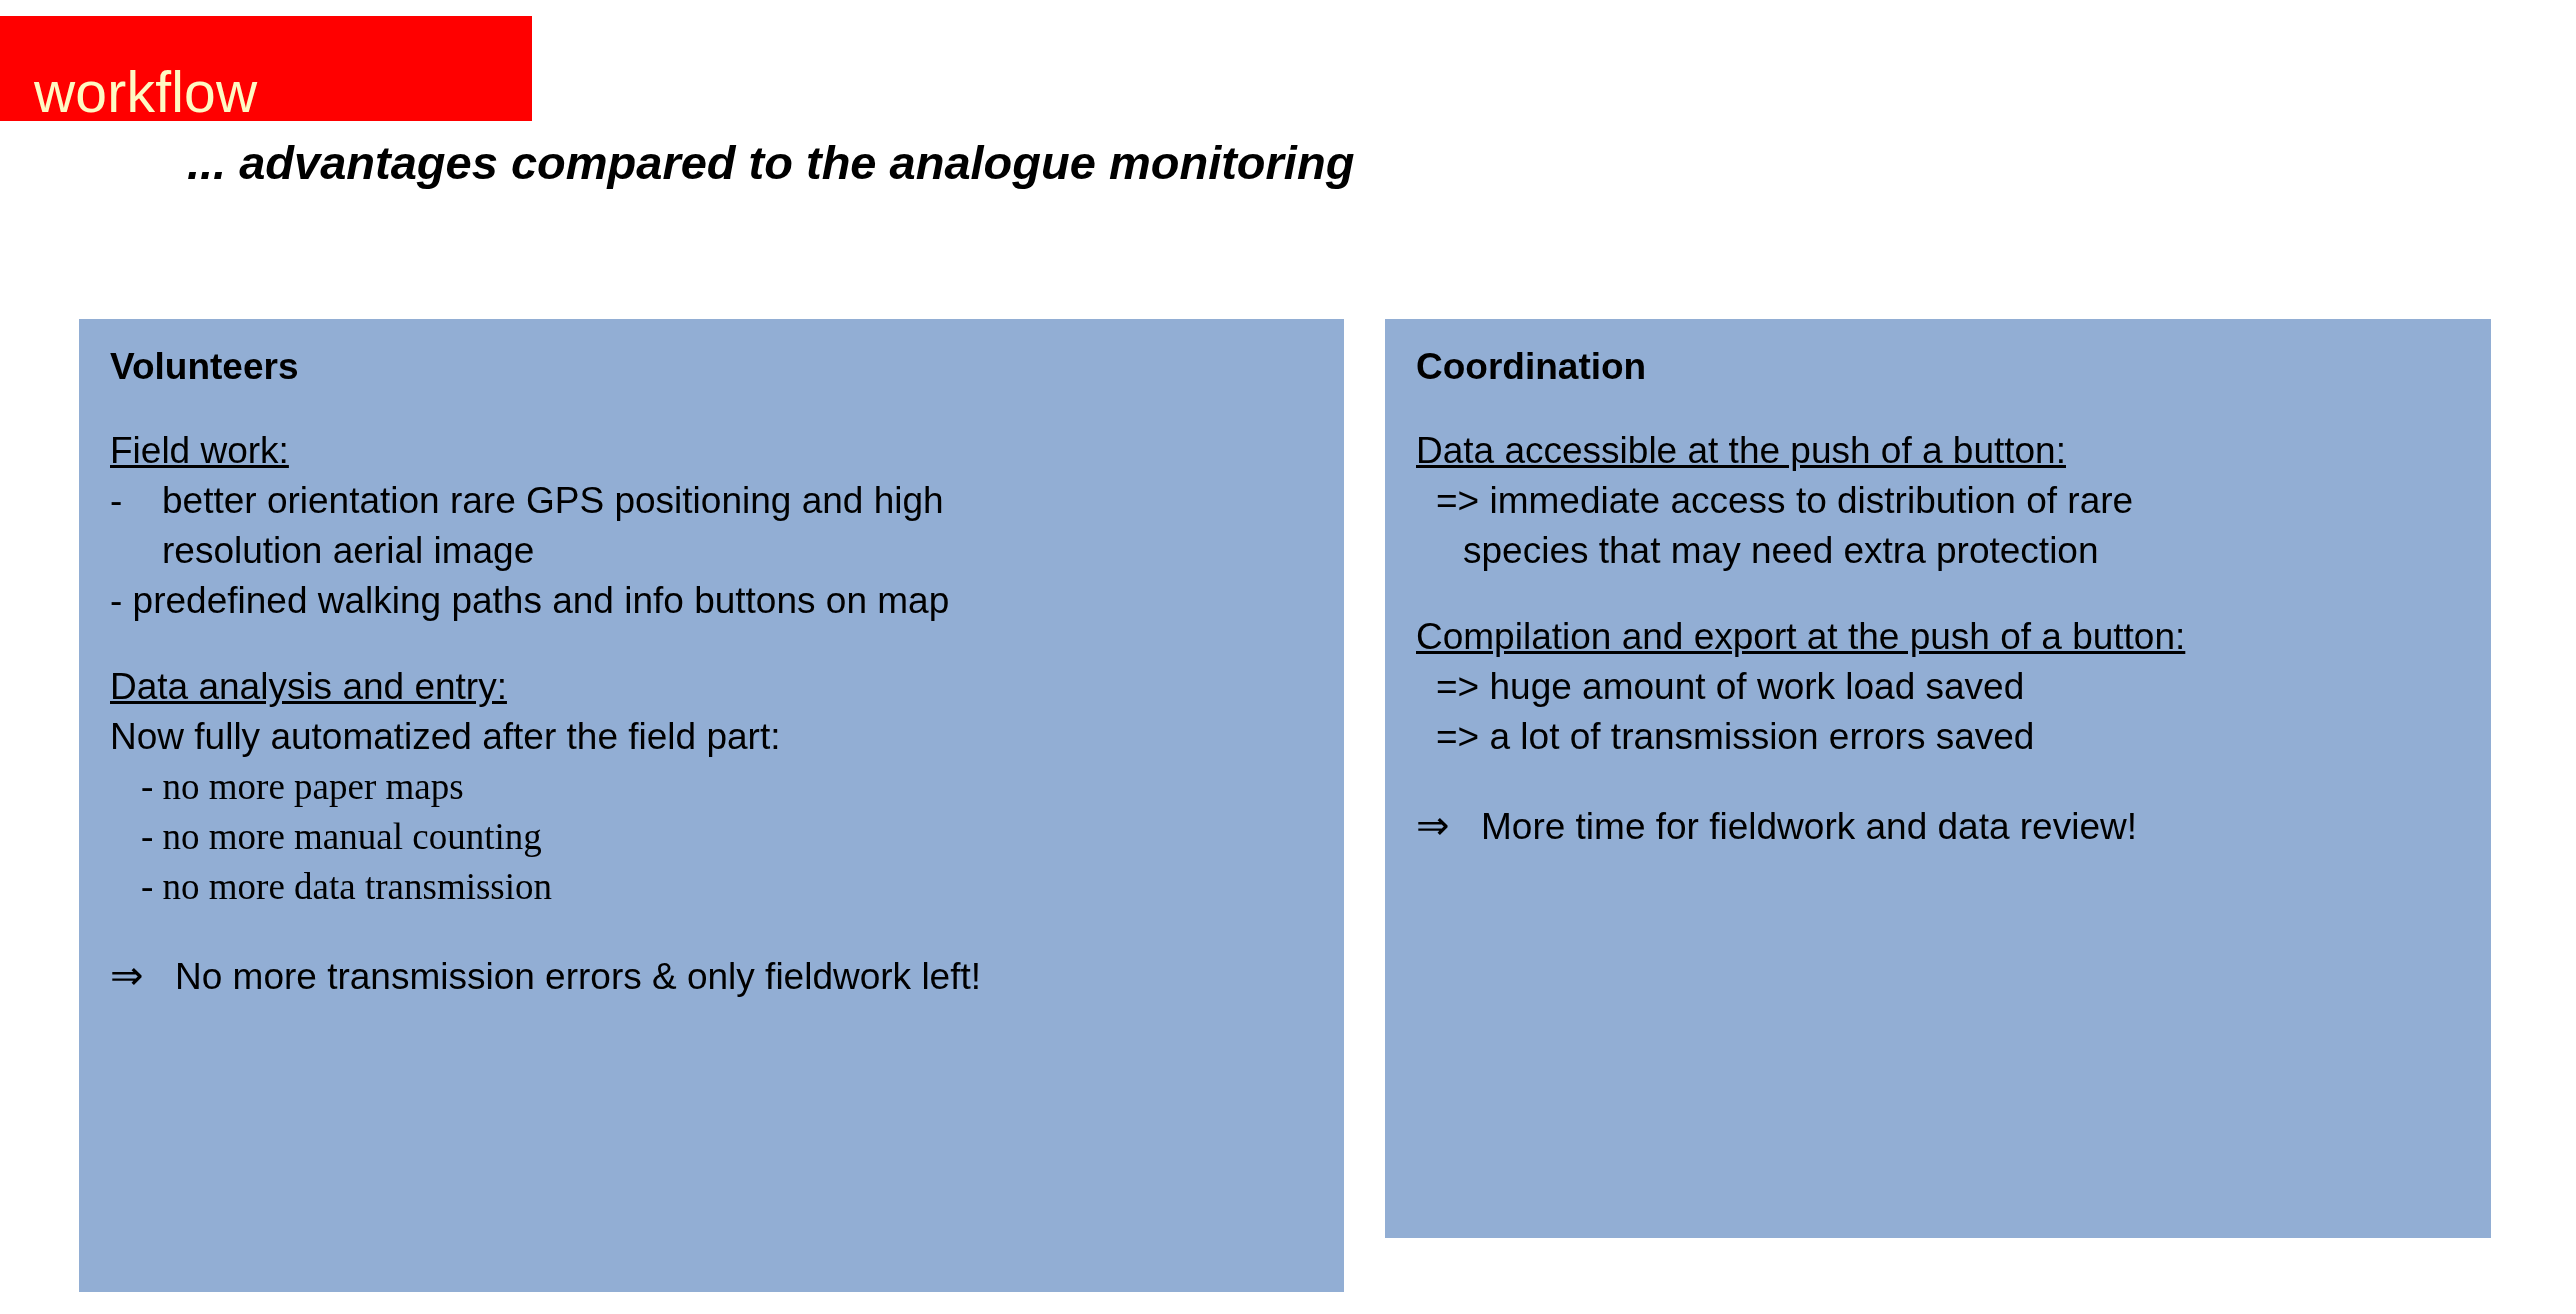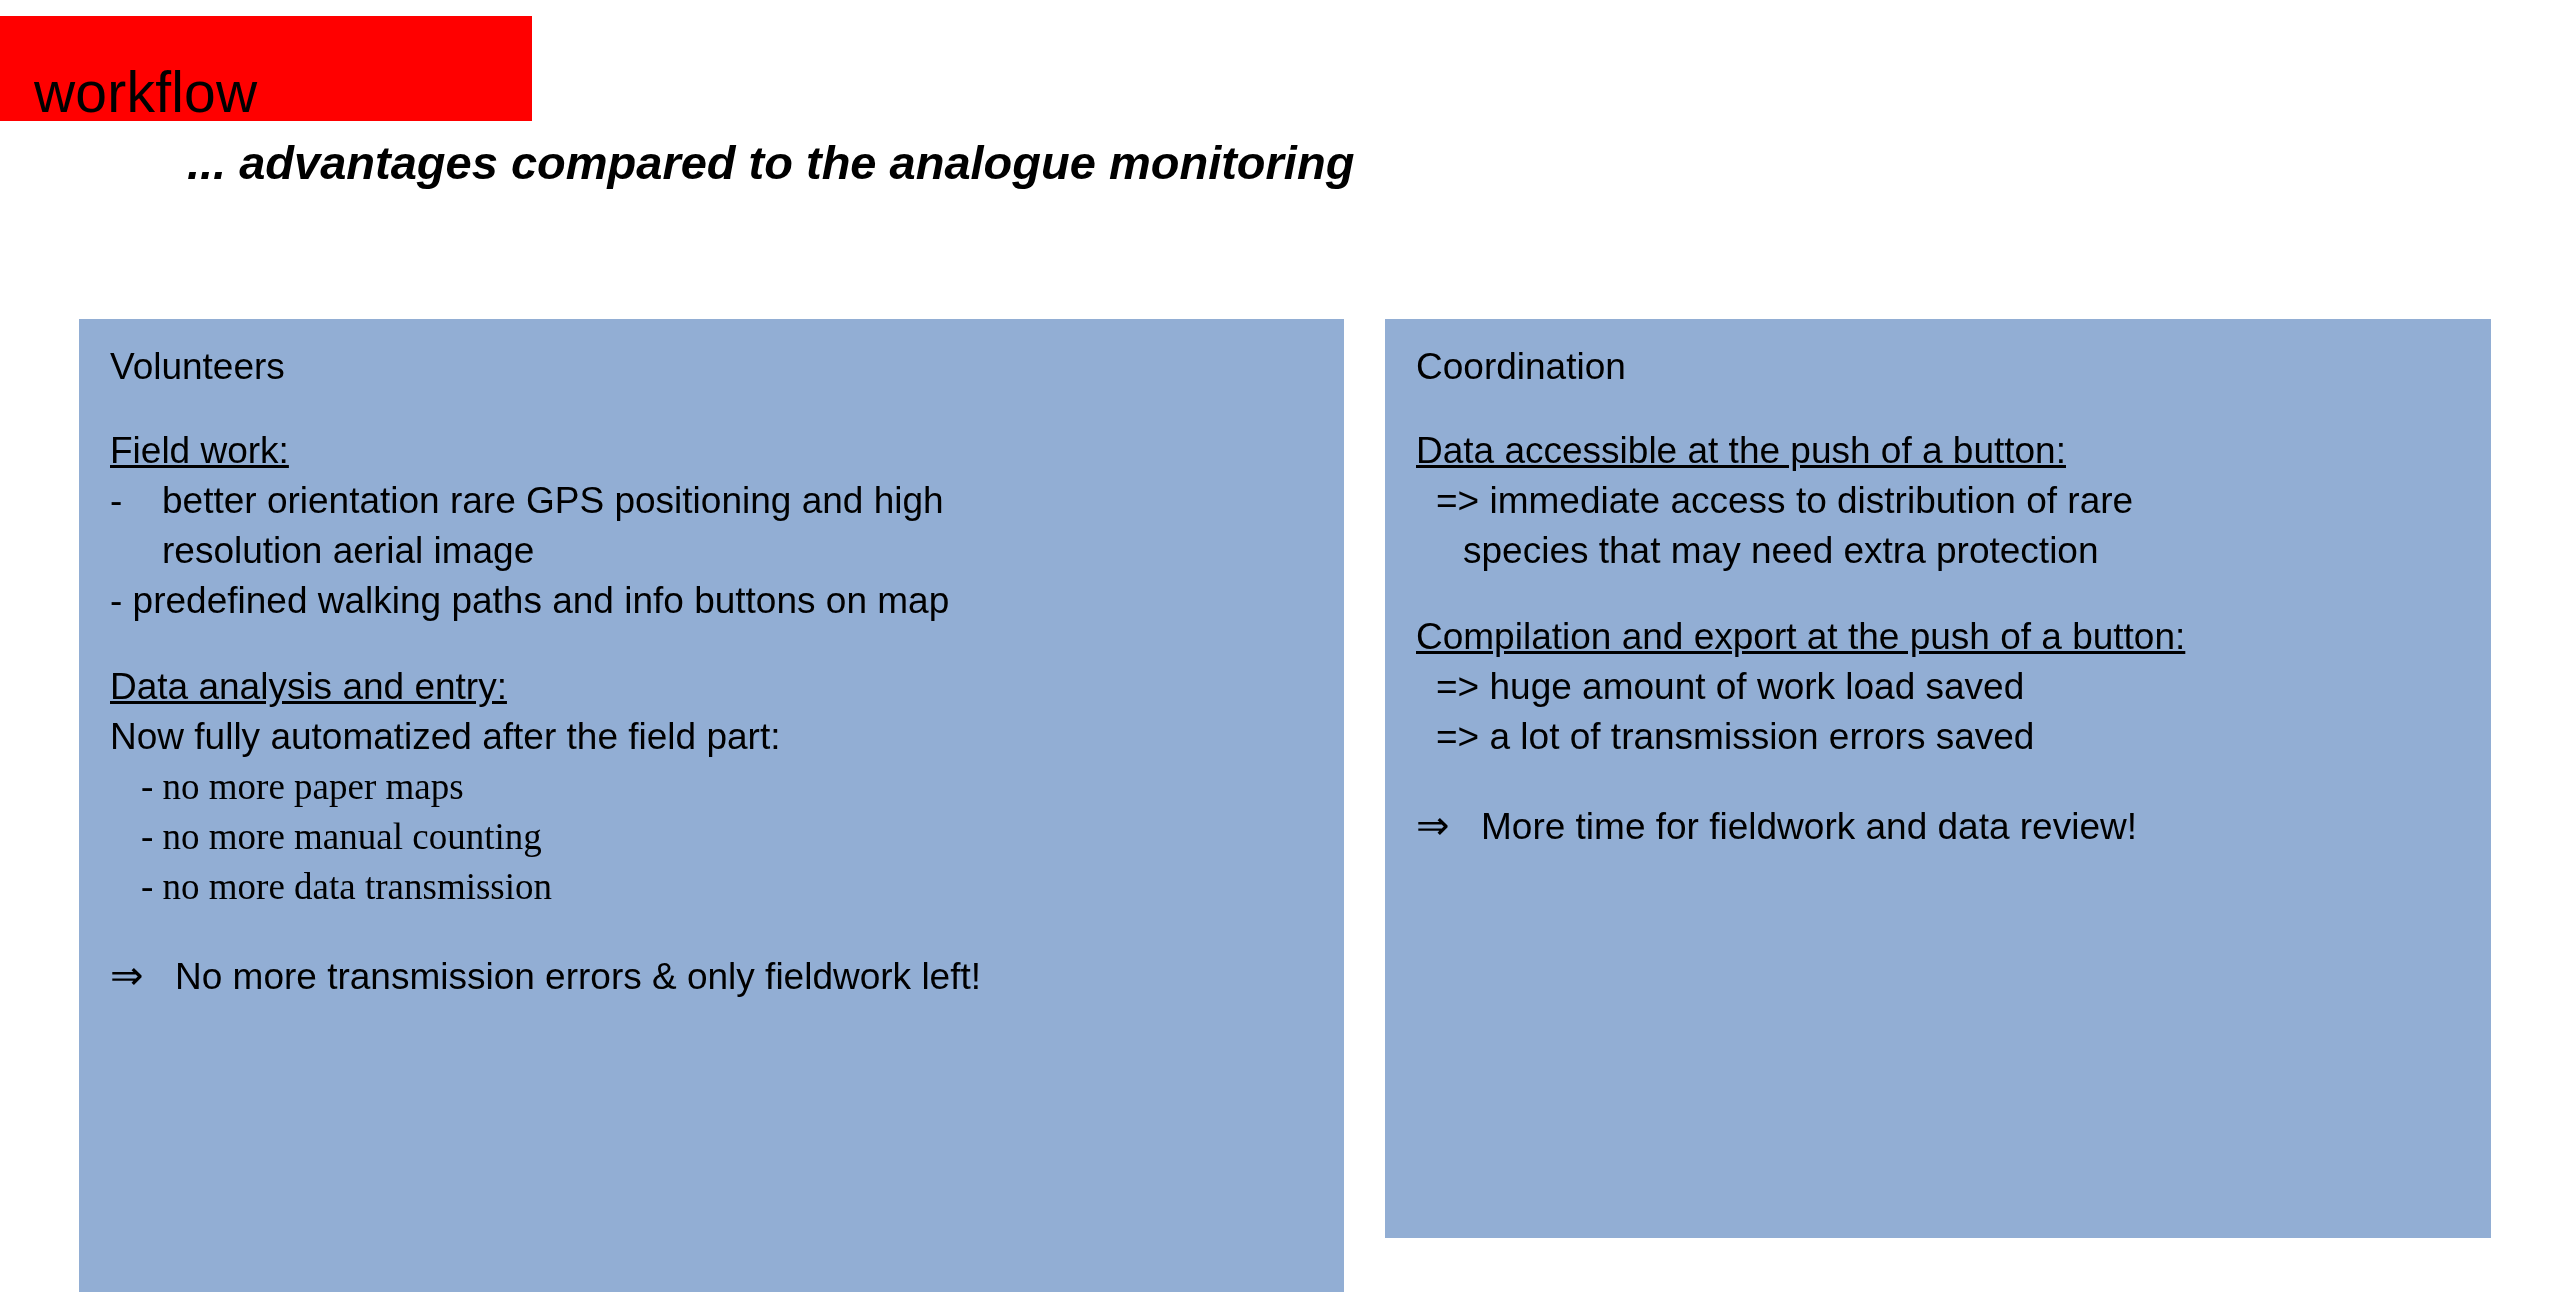--- a/index.html
+++ b/index.html
@@ -21,21 +21,21 @@
     position: absolute;
     left: 0px;
     top: 16px;
     width: 532px;
     height: 105px;
     background: #ff0000;
     display: flex;
     align-items: center;
   }
   .title-banner .title-text {
-    color: #000000;
+    color: #fef9c3;
     font-size: 57px;
     font-weight: 400;
     line-height: 1;
     padding-left: 34px;
     letter-spacing: 0.2px;
     margin-top: 48px;
   }
 
   
   .subtitle {
@@ -64,21 +64,21 @@
   }
   .panel.right {
     left: 1385px;
     top: 319px;
     width: 1106px;
     height: 919px;
   }
 
   .panel-heading {
     font-size: 37px;
-    font-weight: 400;
+    font-weight: 700;
     line-height: 1.25;
     margin: 0 0 0 0;
   }
 
   .blank-line {
     height: 36px;
   }
 
   .sub-heading {
     font-size: 37px;

